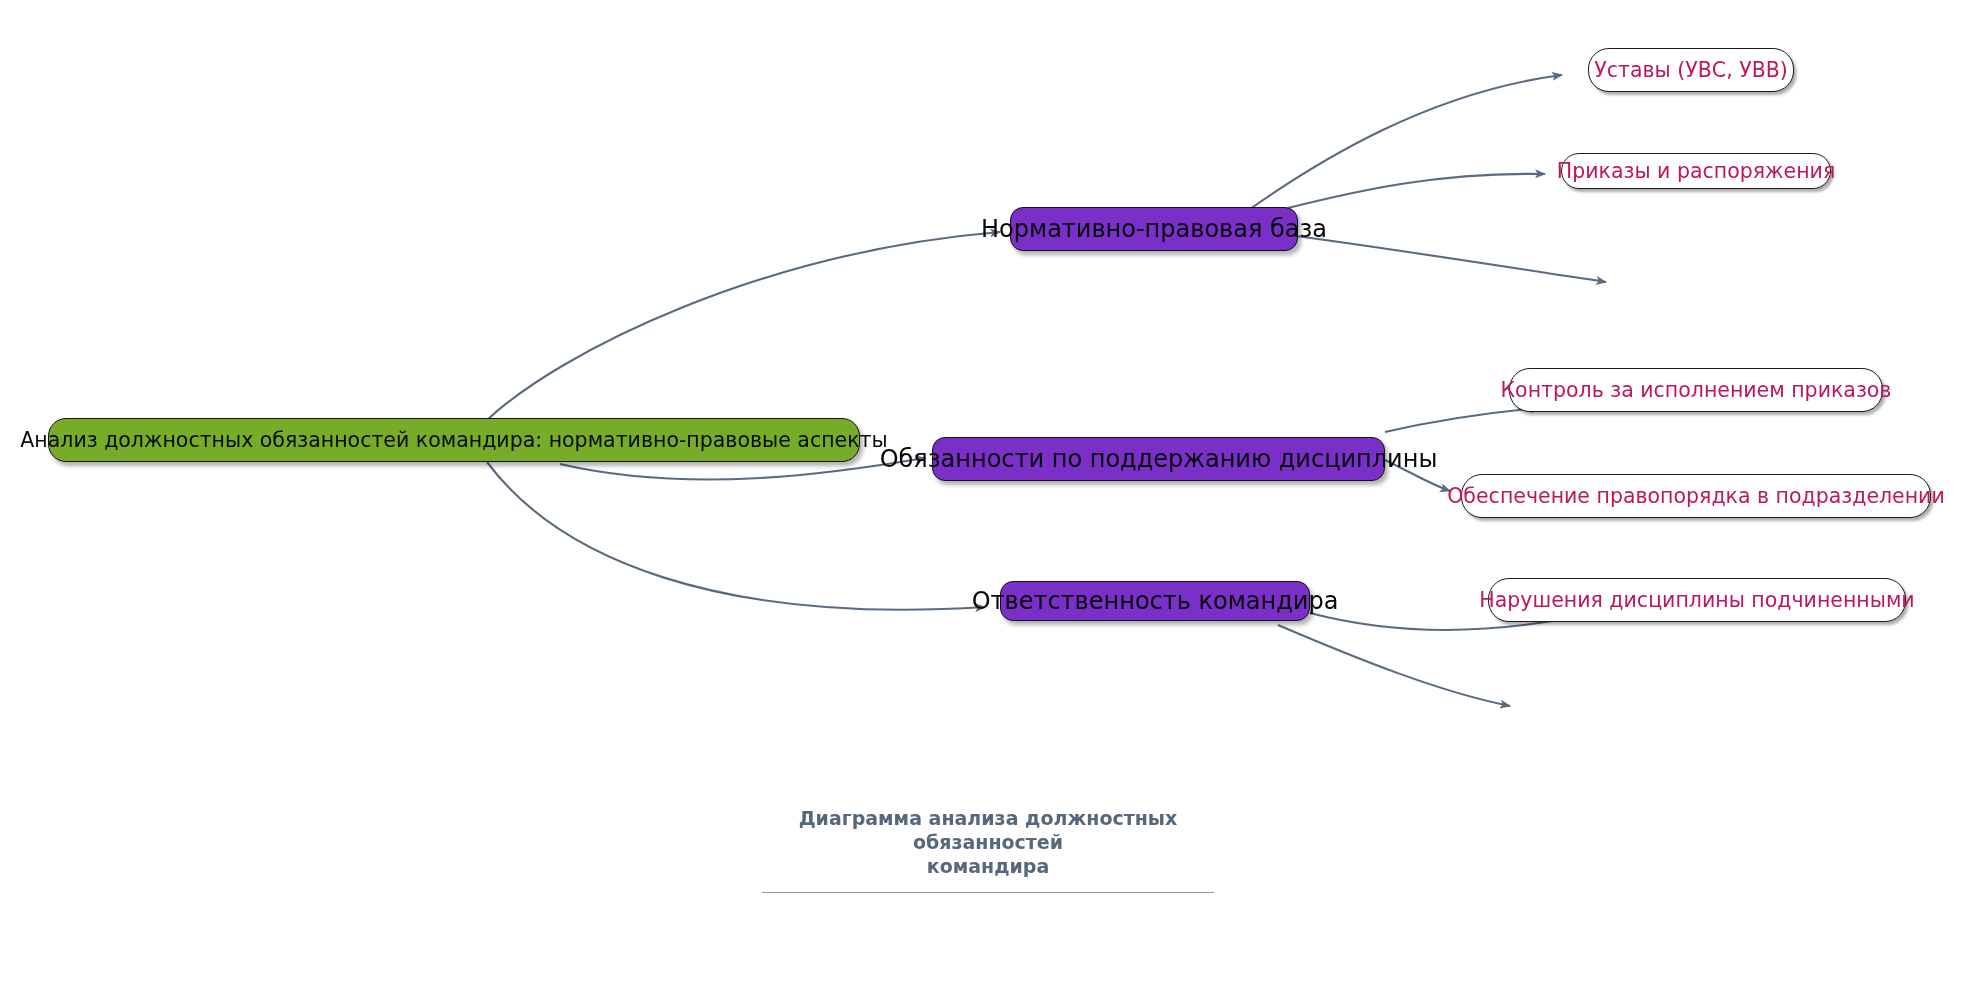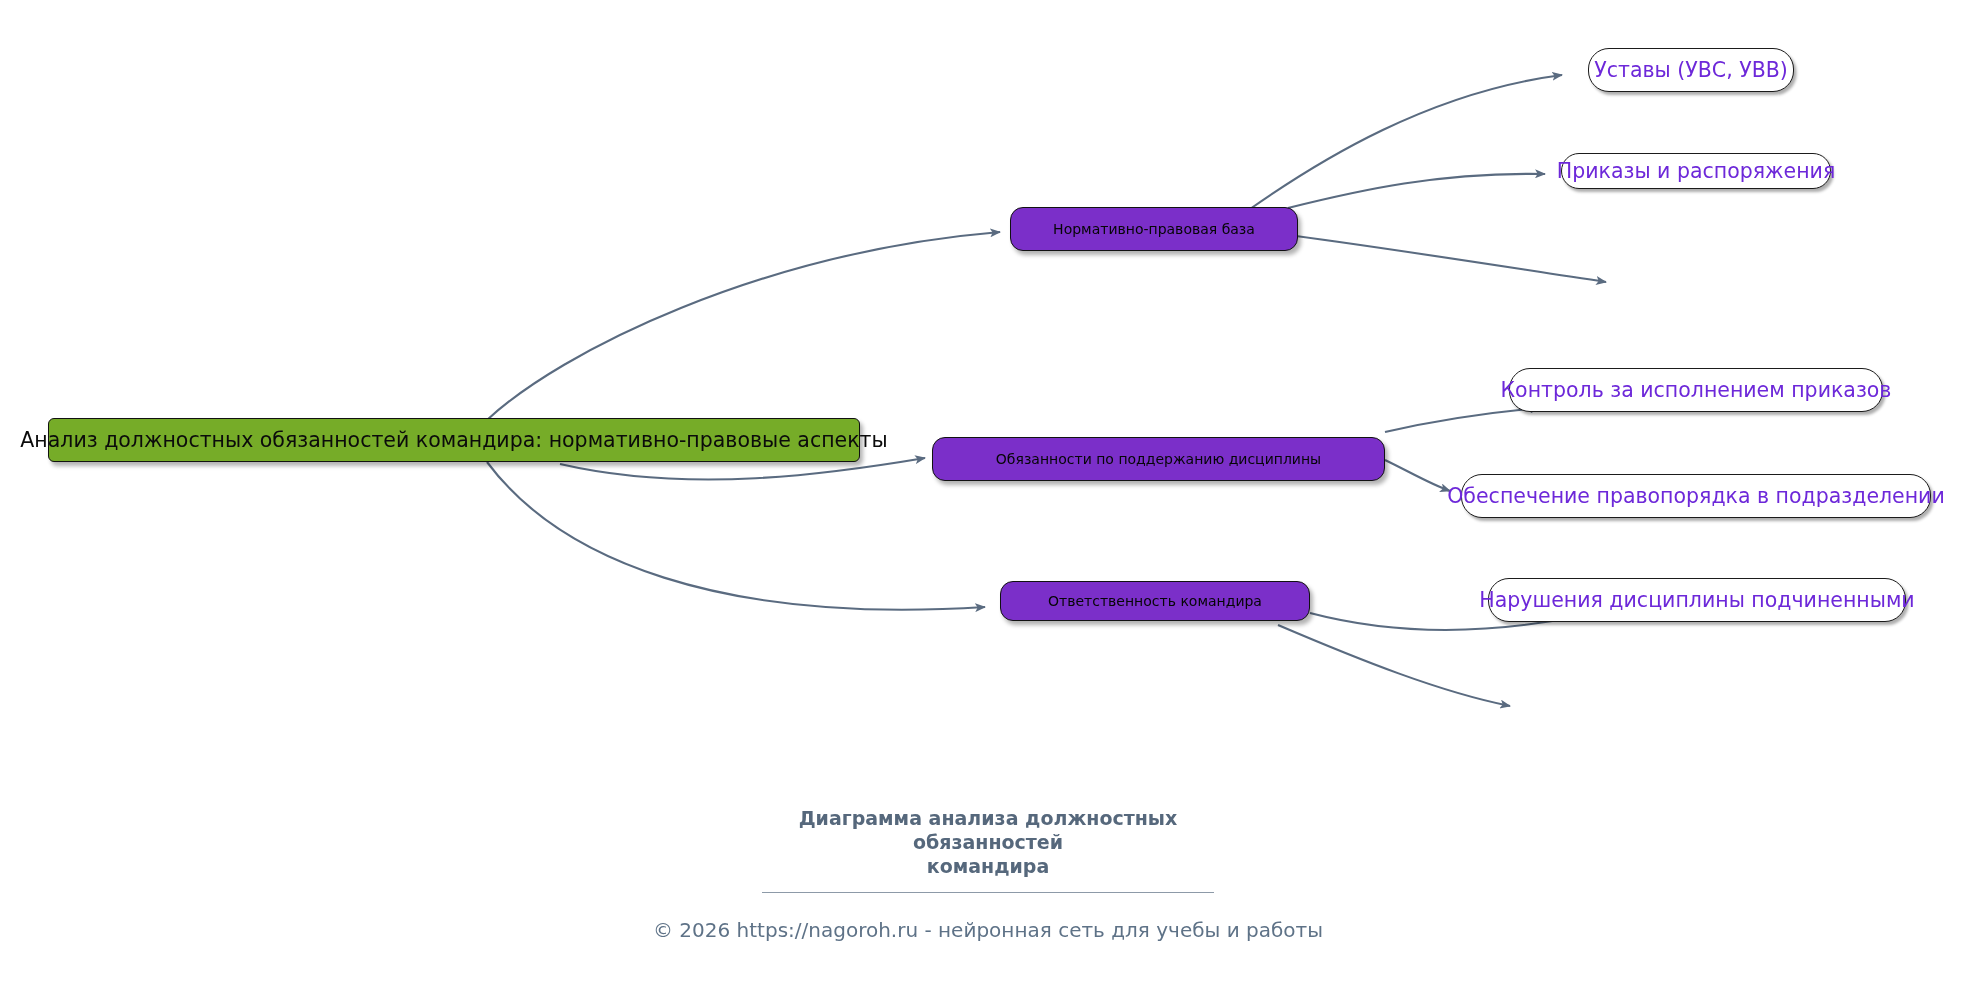--- a/index.html
+++ b/index.html
@@ -36,42 +36,42 @@
     display: flex;
     align-items: center;
     justify-content: center;
     white-space: nowrap;
     line-height: 1;
   }
 
   .node-root {
     background: #76ac28;
     border: 1.6px solid #111111;
-    border-radius: 6px;
+    border-radius: 18px;
     color: #0b0b0b;
     font-size: 20.5px;
     padding: 0 18px;
     box-shadow: 3px 4px 4px rgba(0,0,0,0.30);
   }
 
   .node-branch {
     background: #7b2fc9;
     border: 1.6px solid #111111;
     border-radius: 13px;
     color: #060606;
-    font-size: 14px;
+    font-size: 24px;
     padding: 0 16px;
     box-shadow: 3px 4px 4px rgba(0,0,0,0.30);
   }
 
   .node-leaf {
     background: #ffffff;
     border: 1.8px solid #1b1b1b;
     border-radius: 21px;
-    color: #6d28d9;
+    color: #be185d;
     font-size: 20.5px;
     padding: 0 16px;
     box-shadow: 2.5px 3px 3px rgba(0,0,0,0.32);
   }
 
   
   #footer {
     position: absolute;
     left: 0;
     right: 0;
@@ -150,16 +150,15 @@
 
   <div class="node node-leaf" style="left:1488px; top:578px; width:418px; height:44px;">Нарушения дисциплины подчиненными</div>
 
 
   <div id="footer">
     <div id="footer-title">
       <span>Диаграмма анализа должностных обязанностей</span><br>
       <span>командира</span>
     </div>
     <div id="footer-rule"></div>
-    <div id="footer-credit">© 2026 https://nagoroh.ru - нейронная сеть для учебы и работы</div>
   </div>
 
 </div>
 
 </body></html>

